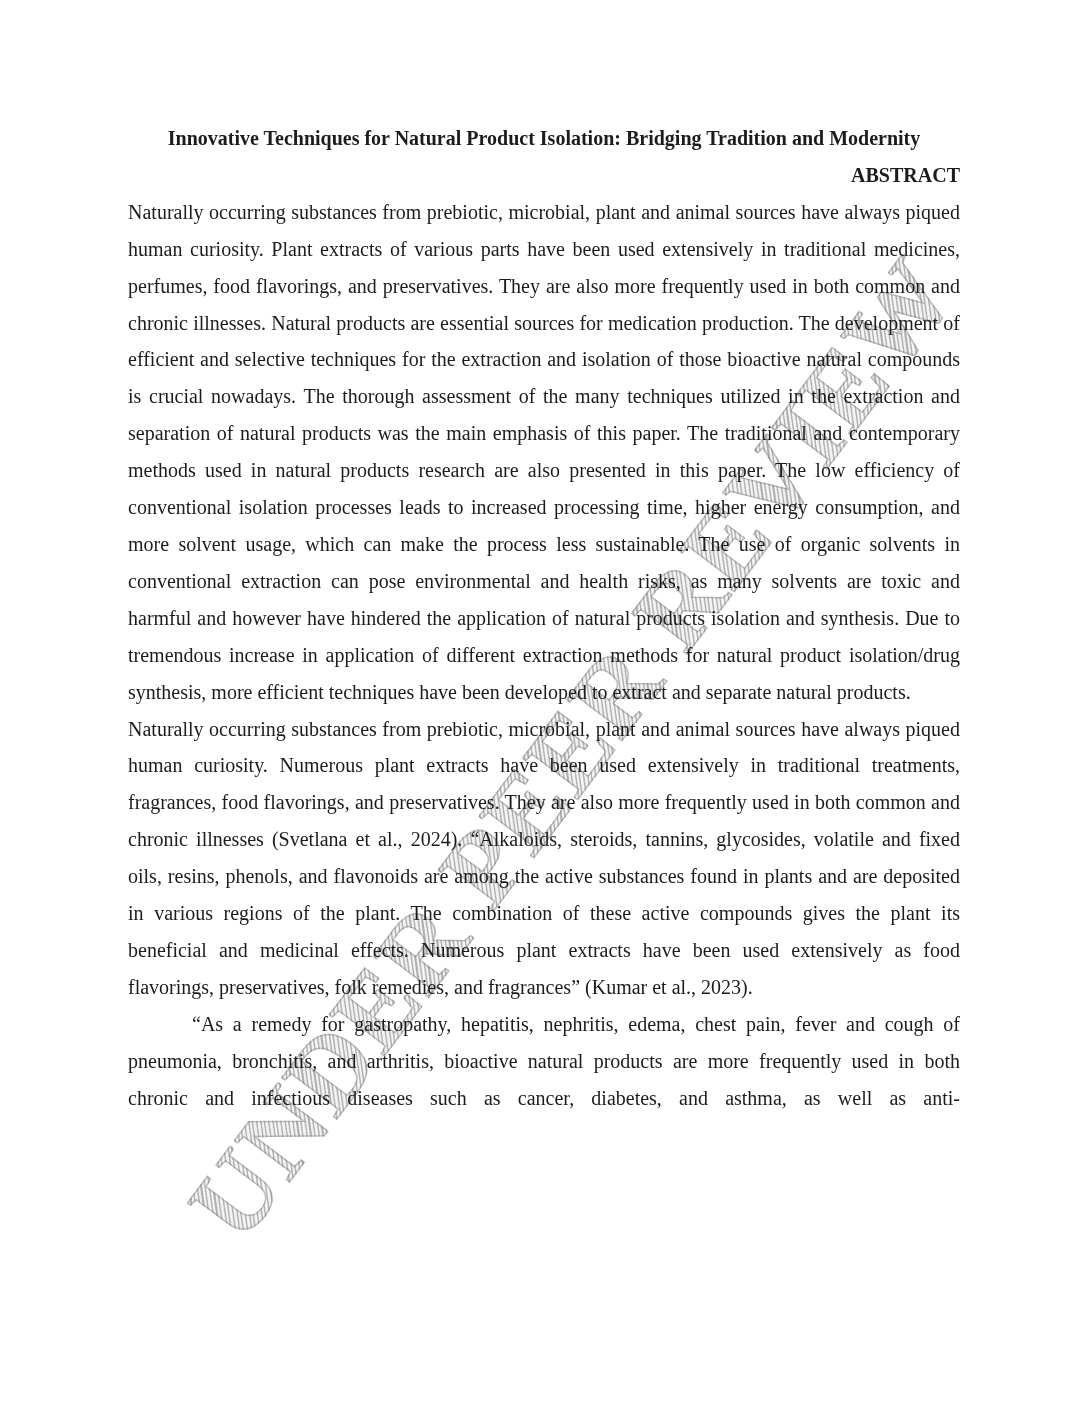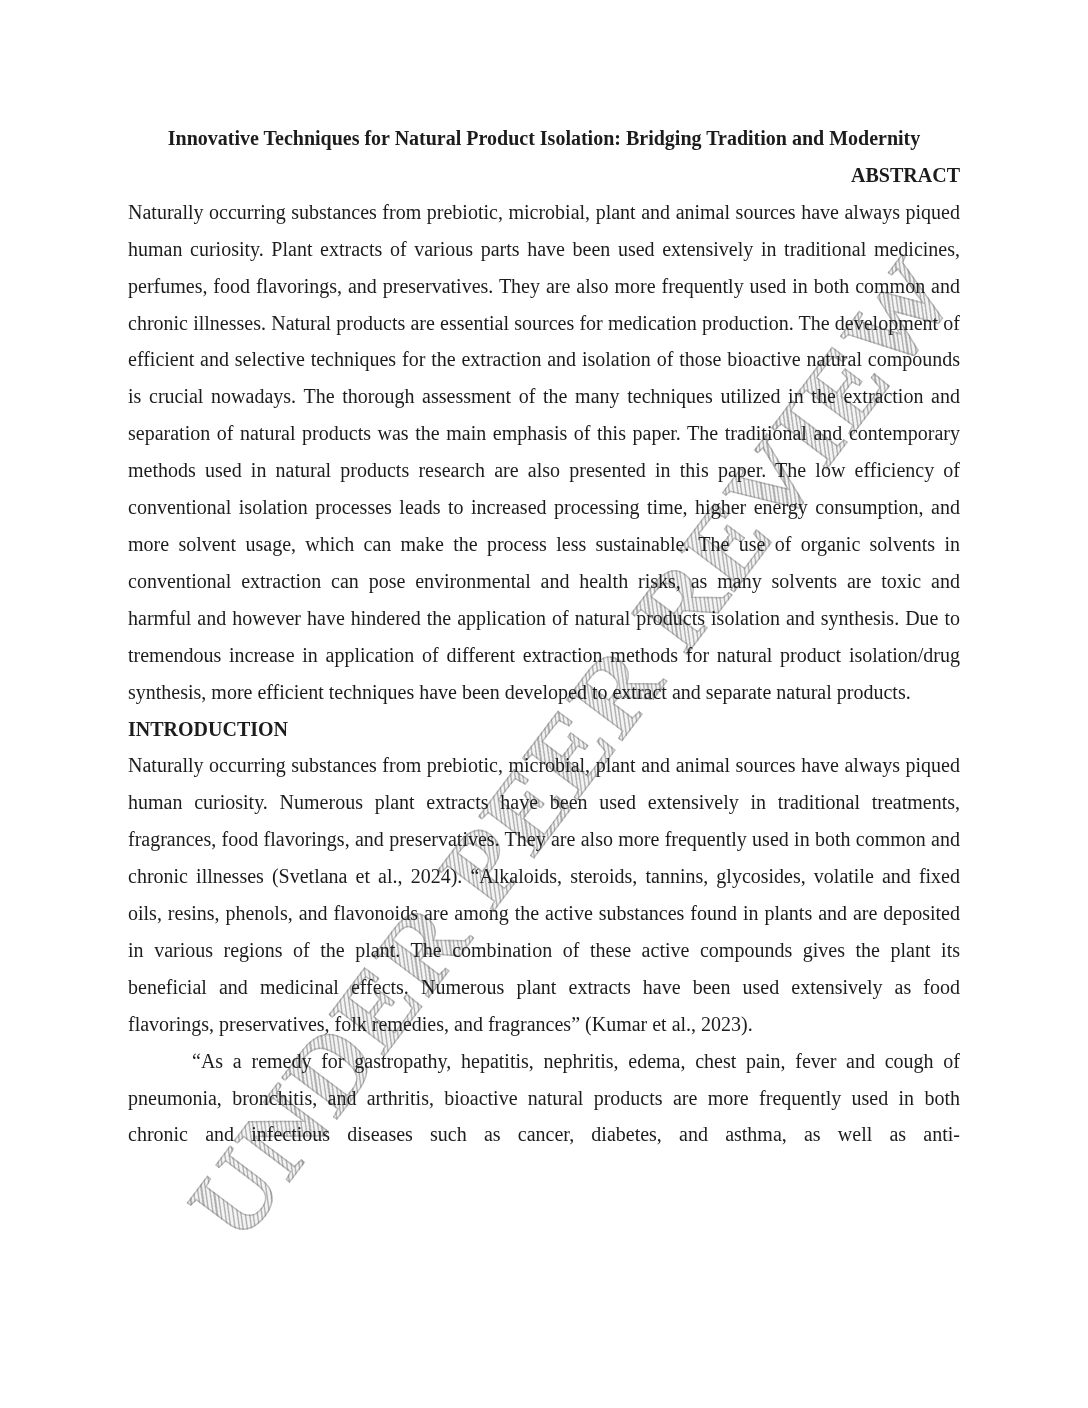--- a/index.html
+++ b/index.html
@@ -98,20 +98,19 @@
 
   <div class="content">
 
     <h1 class="paper-title">Innovative Techniques for Natural Product Isolation: Bridging Tradition and Modernity</h1>
 
     <h2 class="section-heading-centered">ABSTRACT</h2>
 
     <p class="para">Naturally occurring substances from prebiotic, microbial, plant and animal sources have always piqued human curiosity. Plant extracts of various parts have been used extensively in traditional medicines, perfumes, food flavorings, and preservatives. They are also more frequently used in both common and chronic illnesses. Natural products are essential sources for medication production. The development of efficient and selective techniques for the extraction and isolation of those bioactive natural compounds is crucial nowadays. The thorough assessment of the many techniques utilized in the extraction and separation of natural products was the main emphasis of this paper. The traditional and contemporary methods used in natural products research are also presented in this paper. The low efficiency of conventional isolation processes leads to increased processing time, higher energy consumption, and more solvent usage, which can make the process less sustainable. The use of organic solvents in conventional extraction can pose environmental and health risks, as many solvents are toxic and harmful and however have hindered the application of natural products isolation and synthesis. Due to tremendous increase in application of different extraction methods for natural product isolation/drug synthesis, more efficient techniques have been developed to extract and separate natural products.</p>
 
 
-    <h3 class="section-heading">INTRODUCTION</h3>
 
     <p class="para">Naturally occurring substances from prebiotic, microbial, plant and animal sources have always piqued human curiosity. Numerous plant extracts have been used extensively in traditional treatments, fragrances, food flavorings, and preservatives. They are also more frequently used in both common and chronic illnesses (Svetlana et al., 2024). “Alkaloids, steroids, tannins, glycosides, volatile and fixed oils, resins, phenols, and flavonoids are among the active substances found in plants and are deposited in various regions of the plant. The combination of these active compounds gives the plant its beneficial and medicinal effects. Numerous plant extracts have been used extensively as food flavorings, preservatives, folk remedies, and fragrances” (Kumar et al., 2023).</p>
 
     <p class="para-indent">“As a remedy for gastropathy, hepatitis, nephritis, edema, chest pain, fever and cough of pneumonia, bronchitis, and arthritis, bioactive natural products are more frequently used in both chronic and infectious diseases such as cancer, diabetes, and asthma, as well as anti-</p>
 
   </div>
 </div>
 
 </body></html>

